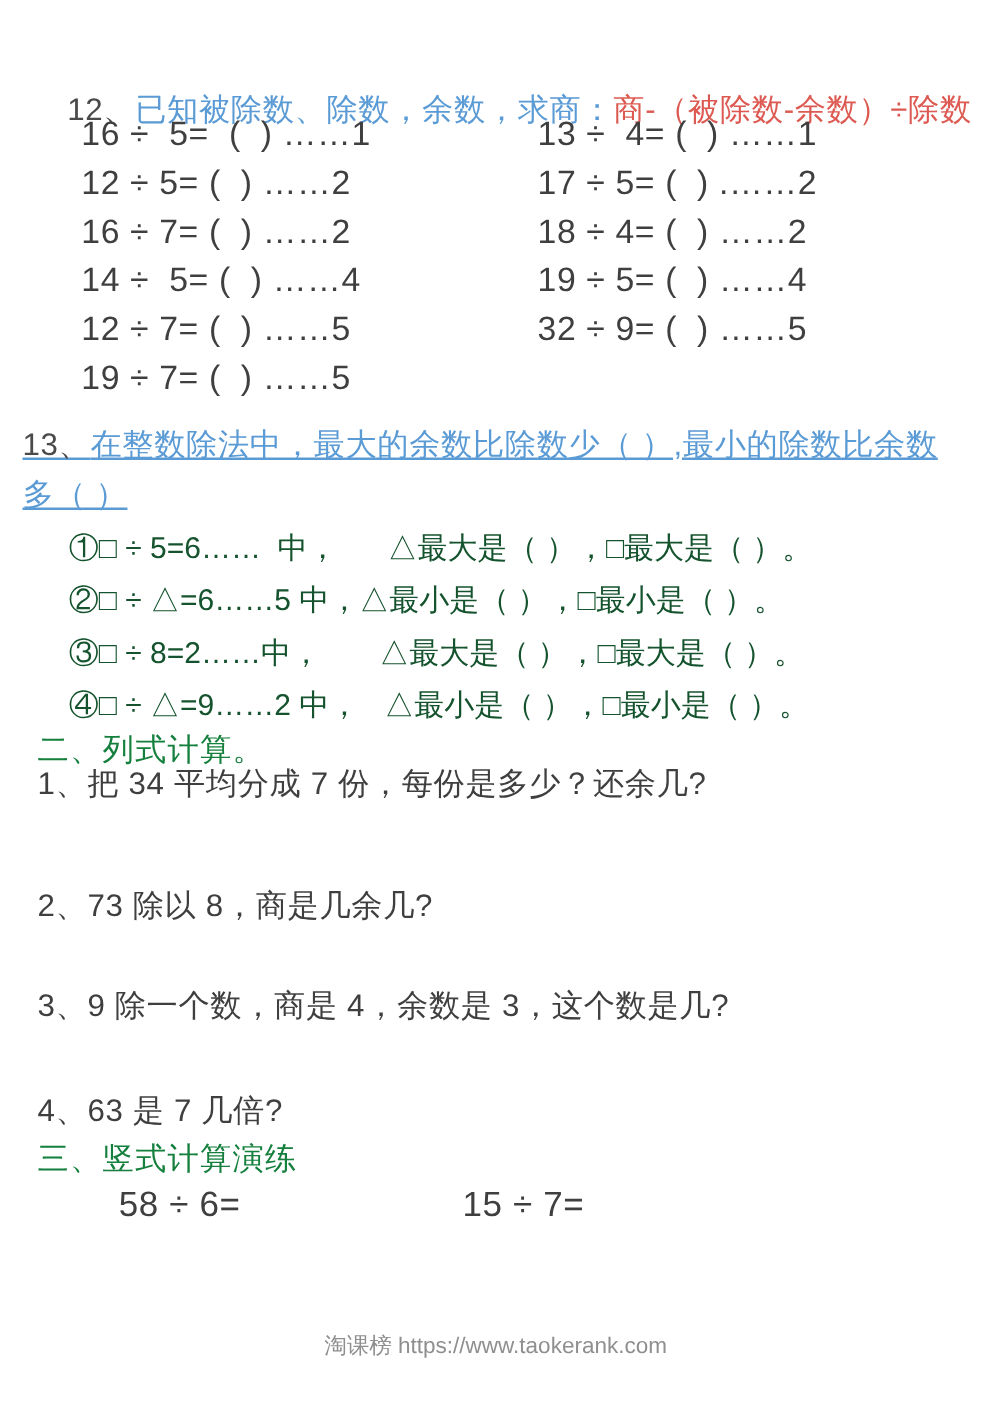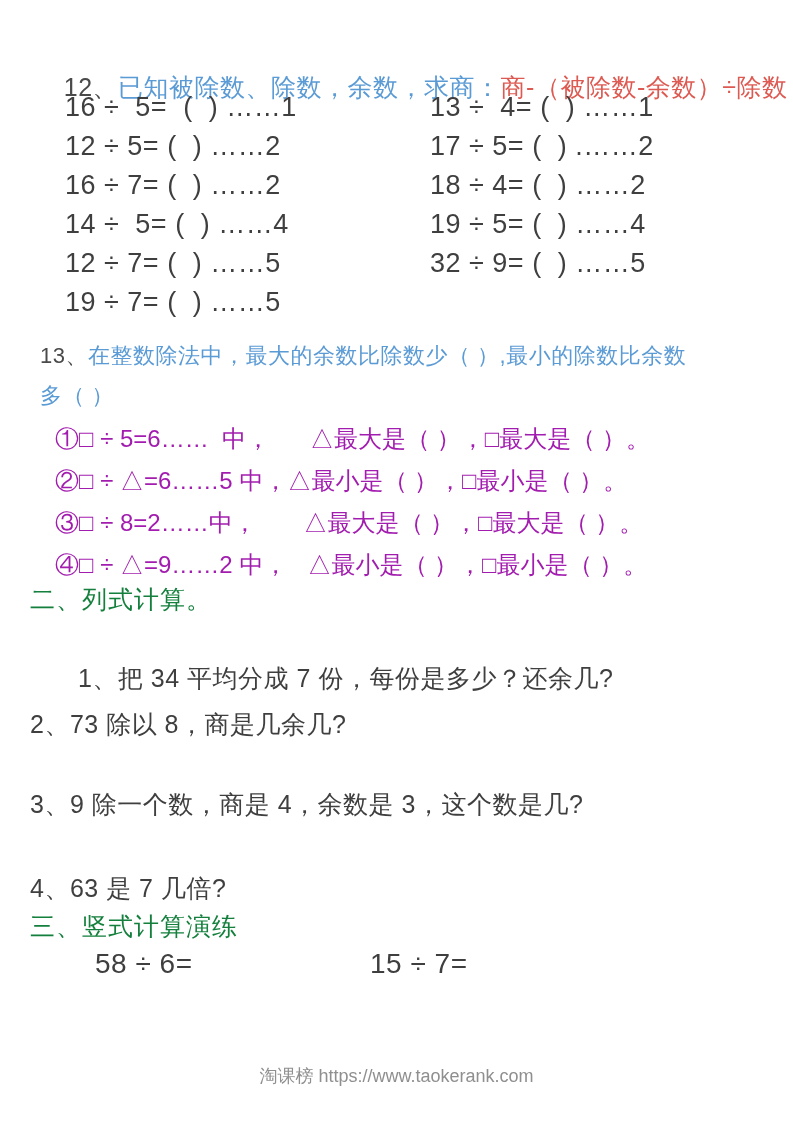--- a/index.html
+++ b/index.html
@@ -6,44 +6,44 @@
   .page {
     position:relative;
     width:793px; height:1121px;
     background:#ffffff;
     font-family:"Liberation Sans", sans-serif;
     color:#3f3f3f;
     overflow:hidden;
   }
   .abs { position:absolute; }
 
-  .title { top:42px; left:34px; font-size:25px; white-space:pre; letter-spacing:0.5px; }
+  .title { top:42px; left:24px; font-size:25px; white-space:pre; letter-spacing:0.5px; }
   .num   { color:#4a4a4a; }
   .blue  { color:#5b9bd5; }
   .softred { color:#dd5a52; }
 
   .eq-grid {
     top:88px; left:65px; width:710px;
     display:grid; grid-template-columns:365px 1fr;
     font-size:27px; line-height:39px; letter-spacing:0.5px;
     font-weight:300;
   }
   .eq { white-space:pre; }
 
-  .q13 { top:336px; left:40px; width:748px; font-size:22px; line-height:40px; color:#5b9bd5; letter-spacing:0.5px; }
+  .q13 { top:336px; left:18px; width:748px; font-size:25px; line-height:40px; color:#5b9bd5; letter-spacing:0.5px;text-decoration:underline; }
 
-  .items { top:418px; left:55px; font-size:24px; line-height:42px; color:#a21caf; }
+  .items { top:418px; left:55px; font-size:24px; line-height:42px; color:#14532d; }
   .item { white-space:pre; }
 
   .sec-heading { font-size:25px; font-weight:normal; color:#15803d; letter-spacing:1px; }
   .h2 { top:583px; left:30px; }
   .h3 { top:910px; left:30px; }
 
   .q { left:30px; font-size:25px; white-space:pre; letter-spacing:0.5px; }
-  .q1 { top:662px;margin-left:48px; } .q2 { top:708px; } .q3 { top:788px; } .q4 { top:872px; }
+  .q1 { top:610px; } .q2 { top:708px; } .q3 { top:788px; } .q4 { top:872px; }
 
   .problems {
     top:948px; left:95px; width:690px;
     display:grid; grid-template-columns:275px 265px auto;
     font-size:28px; font-weight:300; letter-spacing:0.5px;
   }
   .prob { white-space:pre; }
 
   .footer { top:1064px; left:0; width:793px; text-align:center; font-size:18px; color:#8f8f8f; }
 </style>

